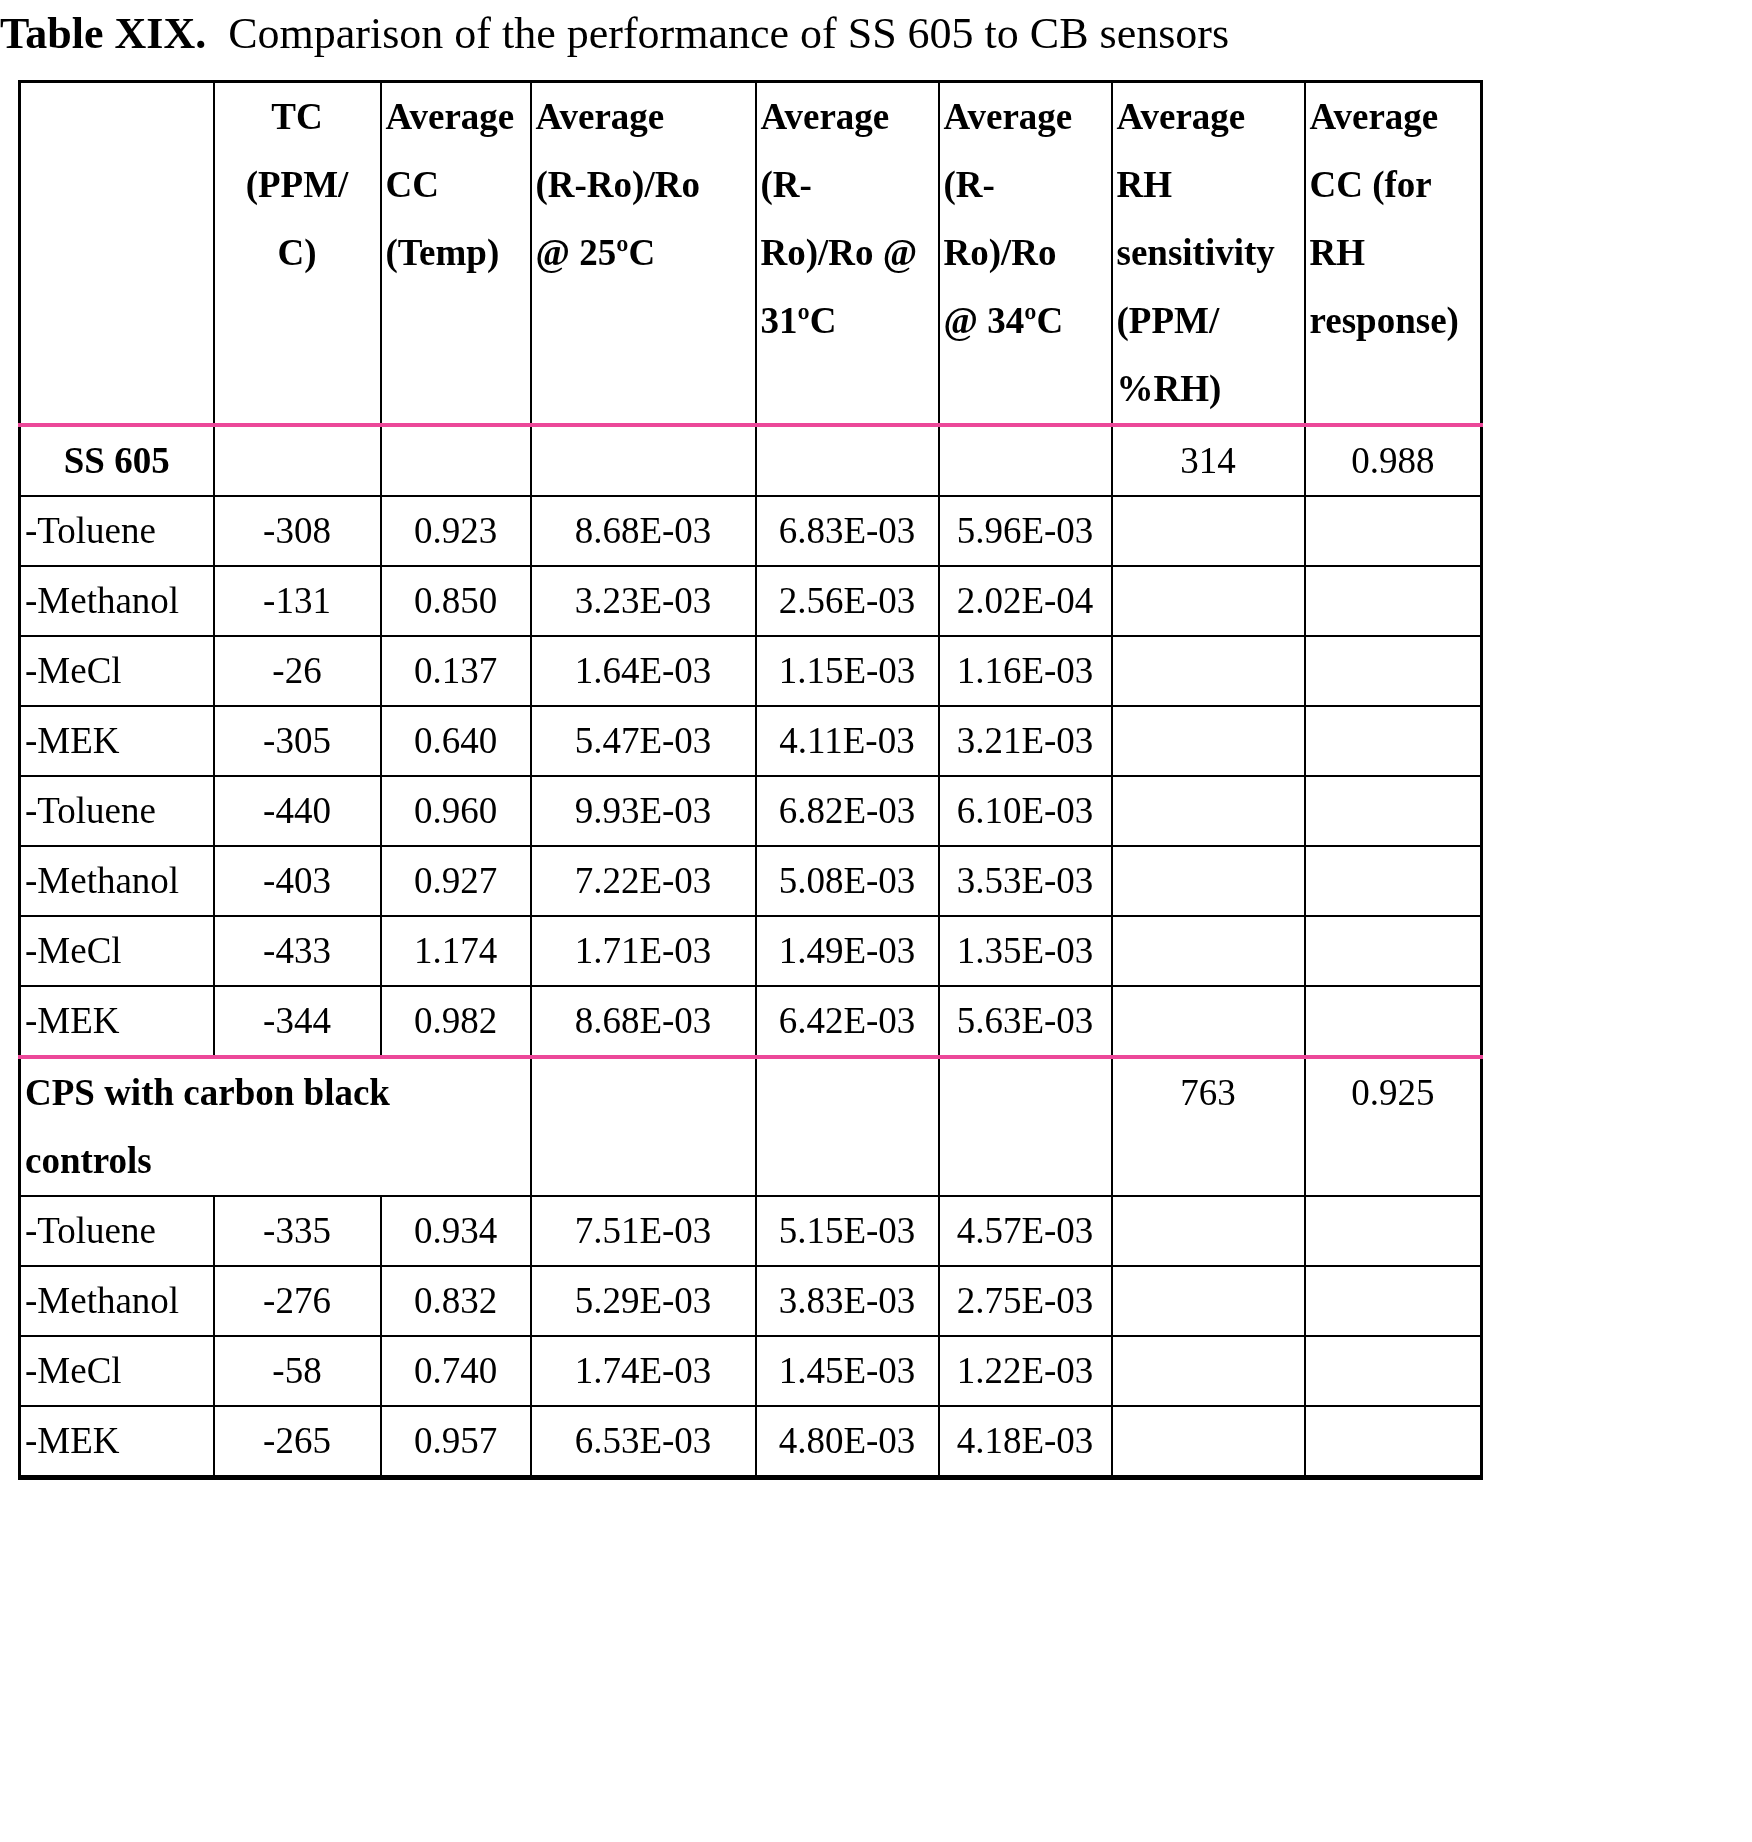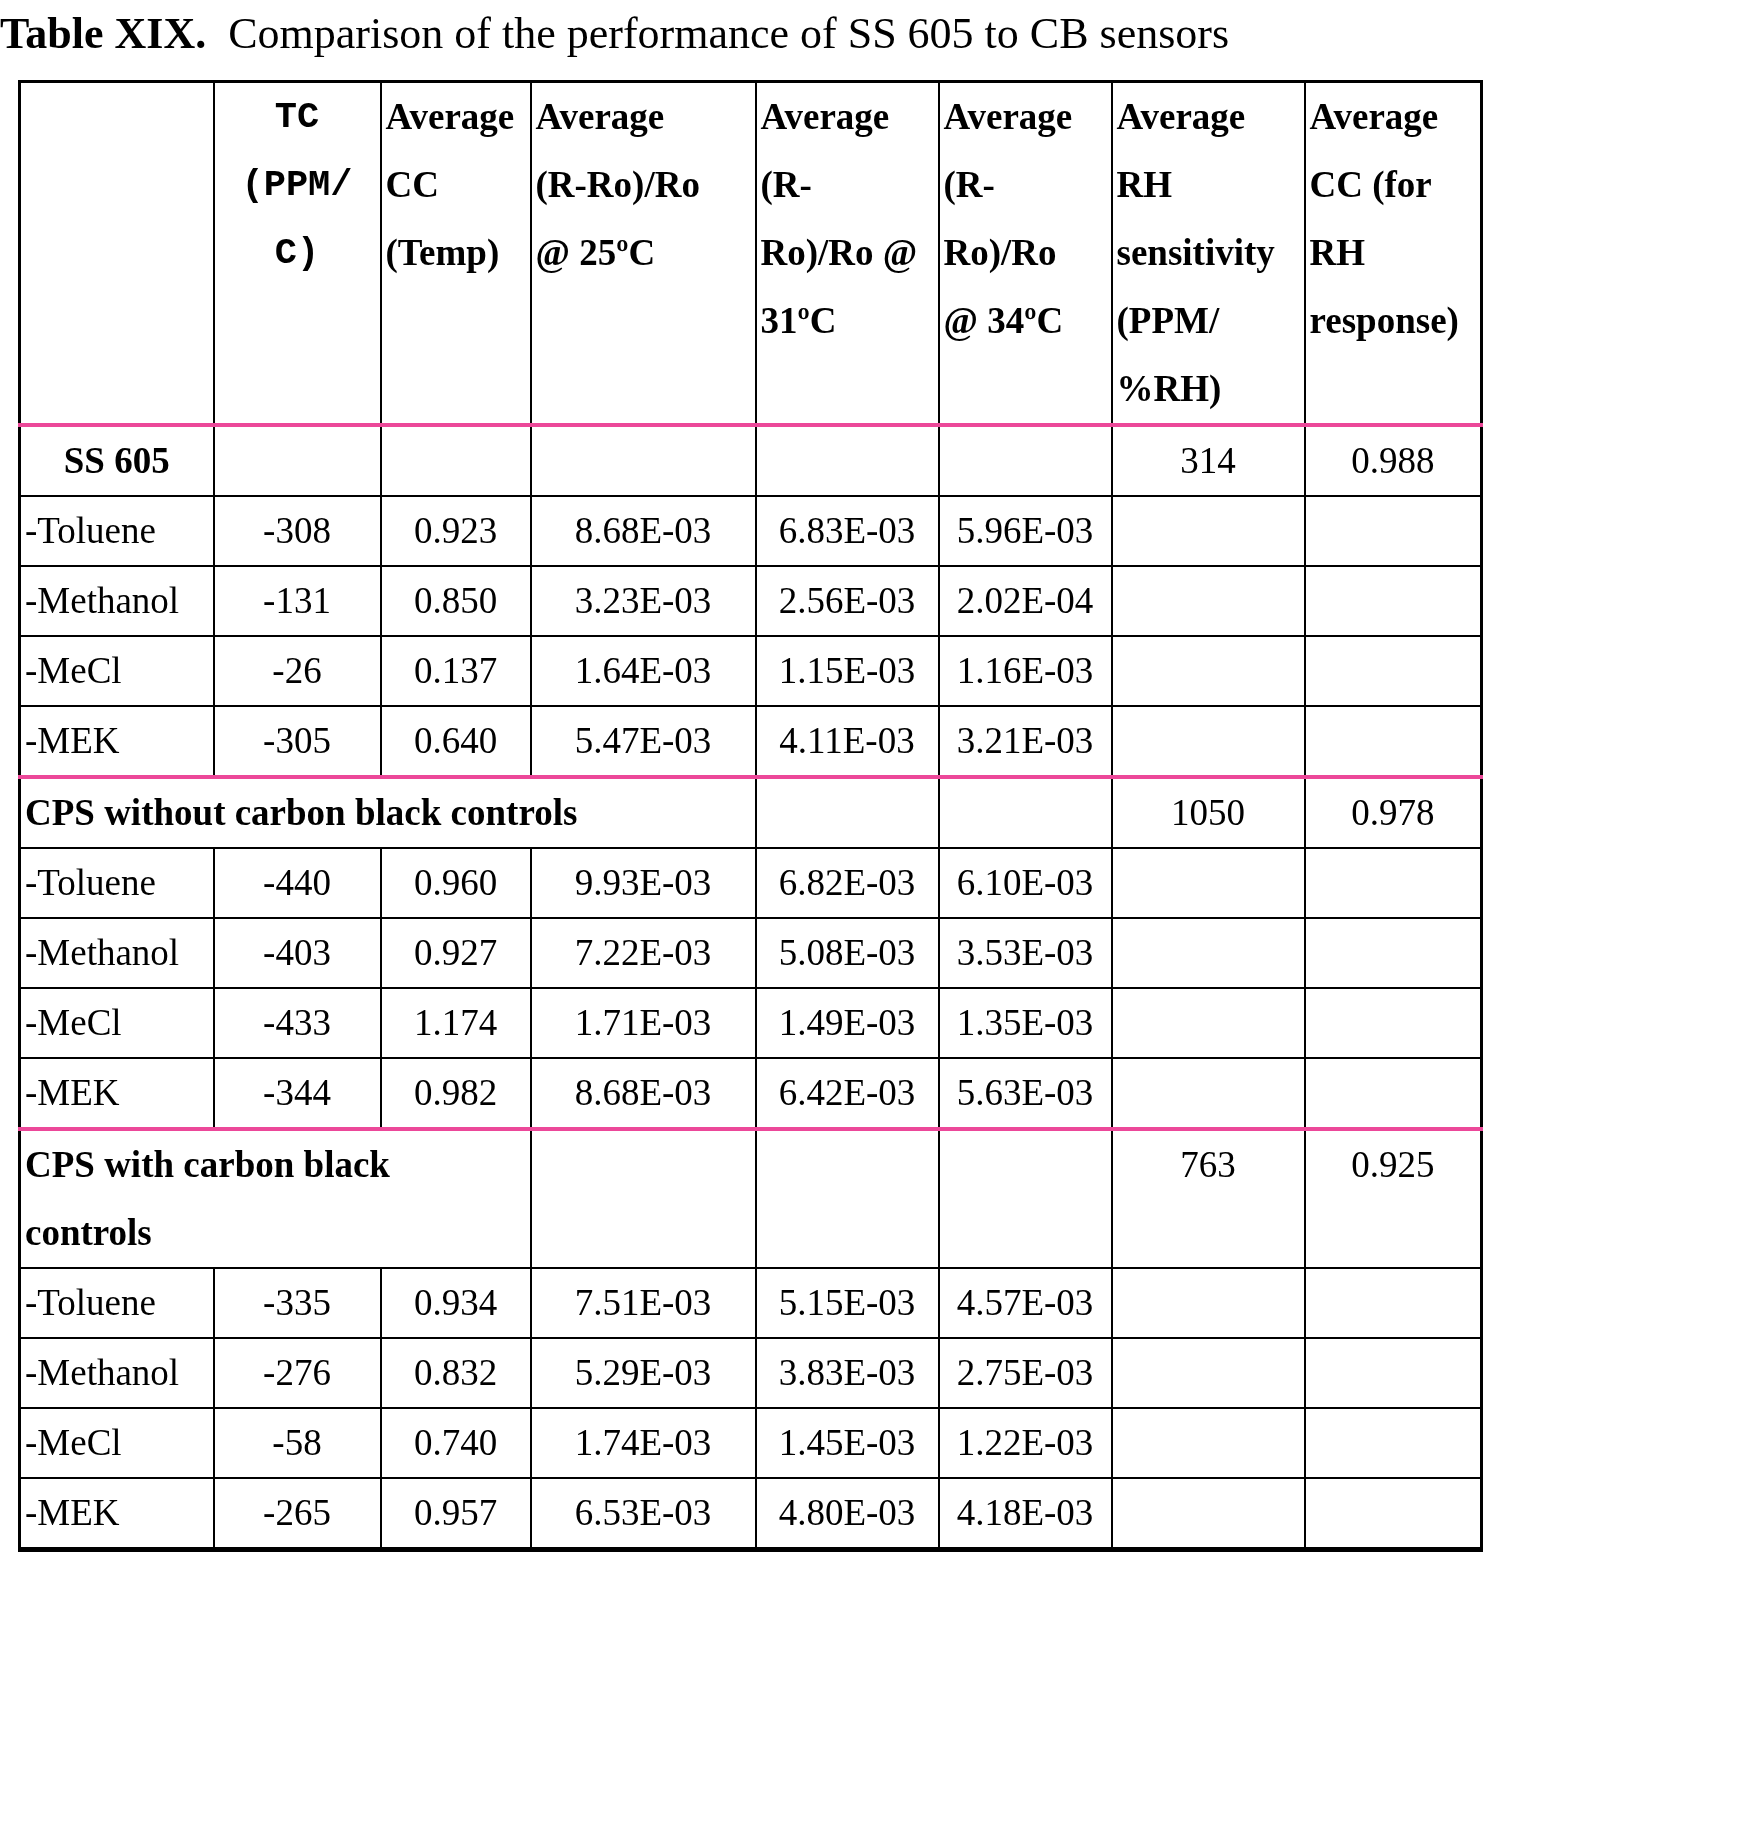--- a/index.html
+++ b/index.html
@@ -17,21 +17,21 @@
     border-collapse: collapse; table-layout: fixed;
     width: 1462px;
     border-top: 3px solid #000; border-left: 3px solid #000; border-right: 3px solid #000; border-bottom: 5px solid #000;
   }
   table.grid td, table.grid th {
     border: 2px solid #000;
     font-size: 37px; line-height: 68px;
     padding: 0 4px; vertical-align: top; overflow: hidden;
   }
   table.grid th { font-weight: bold; text-align: left; height: 340px; padding-top: 0; }
-  table.grid th.center { text-align: center; font-family: Liberation Mono, monospace; }
+  table.grid th.center { text-align: center; }
   .hl { display: block; white-space: nowrap; }
   tr.section td { border-top: 4px solid #ec4899; }
   tr.section td.label { font-weight: bold; text-align: left; }
   tr.section td.label.center { text-align: center; }
   tr.data td { height: 68px; text-align: center; }
   tr.data td.label { text-align: left; }
   tr.section td.num { text-align: center; font-weight: normal; }
   tr.section.tall td { height: 136px; margin-left: 16px; }
 </style>
 </head>
@@ -144,27 +144,20 @@
       <td class="label">-MEK</td>
         <td>-305</td>
         <td>0.640</td>
         <td>5.47E-03</td>
         <td>4.11E-03</td>
         <td>3.21E-03</td>
         <td></td>
         <td></td>
     </tr>
 
-    <tr class="section">
-      <td class="label" colspan="4" style="white-space:nowrap">CPS without carbon black controls</td>
-      <td></td>
-        <td></td>
-      <td class="num">1050</td>
-      <td class="num">0.978</td>
-    </tr>
     <tr class="data">
       <td class="label">-Toluene</td>
         <td>-440</td>
         <td>0.960</td>
         <td>9.93E-03</td>
         <td>6.82E-03</td>
         <td>6.10E-03</td>
         <td></td>
         <td></td>
     </tr>

